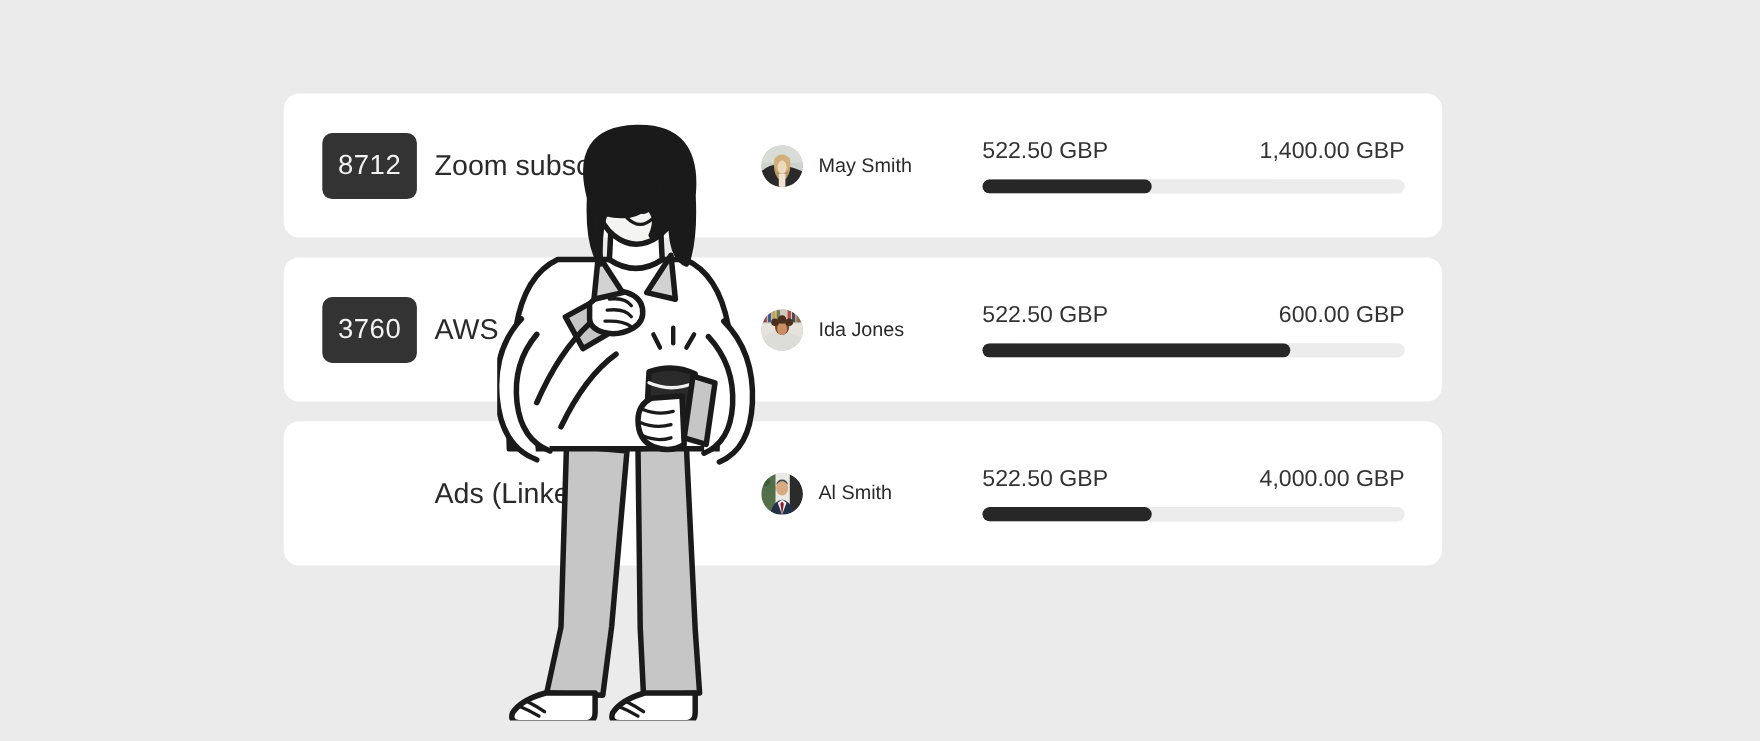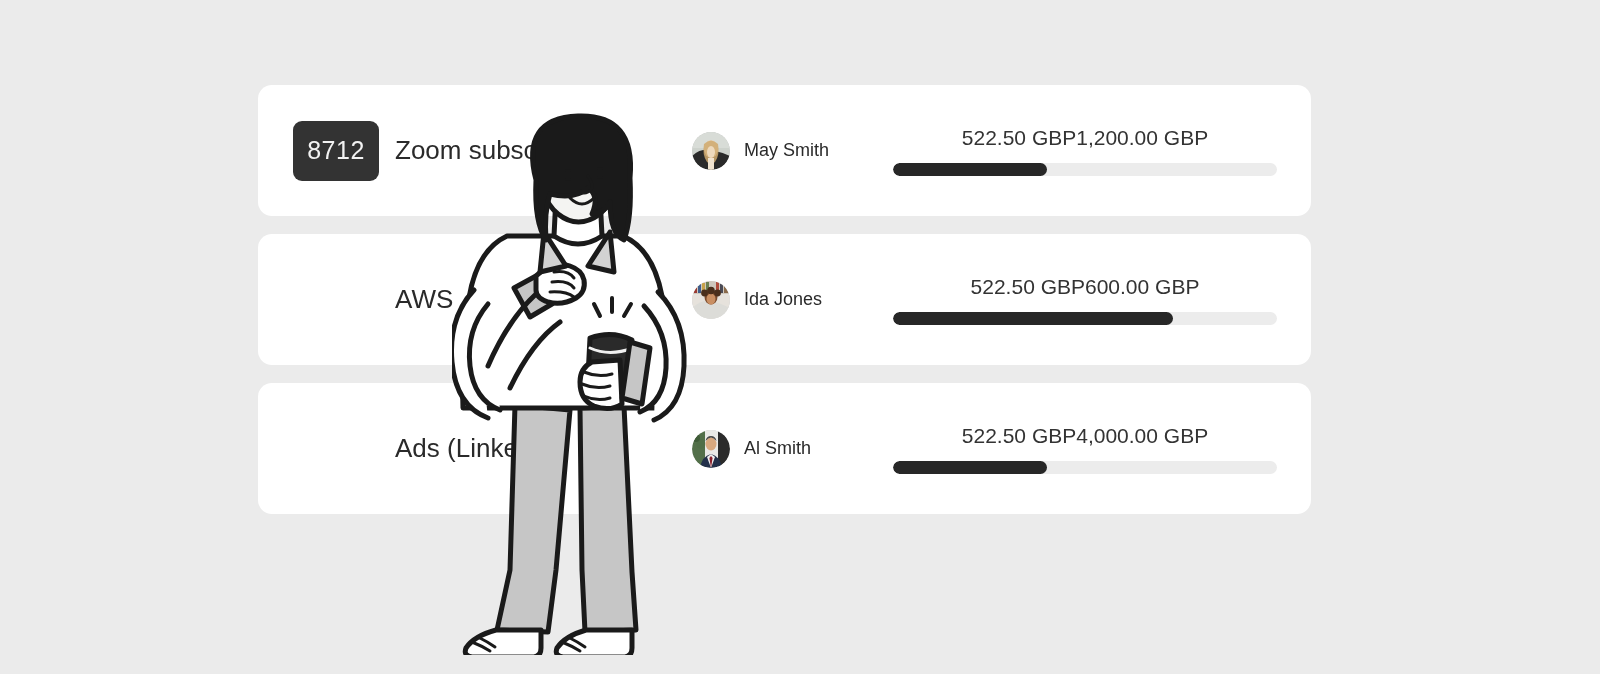--- a/index.html
+++ b/index.html
@@ -91,21 +91,21 @@
   }
 
   .amounts {
     position: absolute;
     left: 635px;
     width: 384px;
   }
 
   .amount-line {
     display: flex;
-    justify-content: center;
+    justify-content: space-between;
     align-items: baseline;
     font-size: 21px;
     color: #333333;
     margin-bottom: 13px;
   }
 
   .bar-track {
     position: relative;
     height: 13px;
     background: #ececec;
@@ -159,29 +159,30 @@
               <rect x="16" y="26" width="6" height="12" fill="#f0e3cf"></rect>
             </g>
           </svg>
         </div>
         <div class="person-name">May Smith</div>
       </div>
 
       <div class="amounts">
         <div class="amount-line">
           <span>522.50 GBP</span>
-          <span>1,200.00 GBP</span>
+          <span>1,400.00 GBP</span>
         </div>
         <div class="bar-track">
           <div class="bar-fill" style="width:40%"></div>
         </div>
       </div>
     </div>
 
     <div class="row">
+      <div class="badge">3760</div>
       <div class="desc">AWS</div>
 
       <div class="person">
         <div class="avatar">
           <svg width="38" height="38" viewBox="0 0 38 38">
             <defs>
               <clipPath id="c2">
                   <circle cx="19" cy="19" r="19"></circle>
                 </clipPath>
             </defs>

